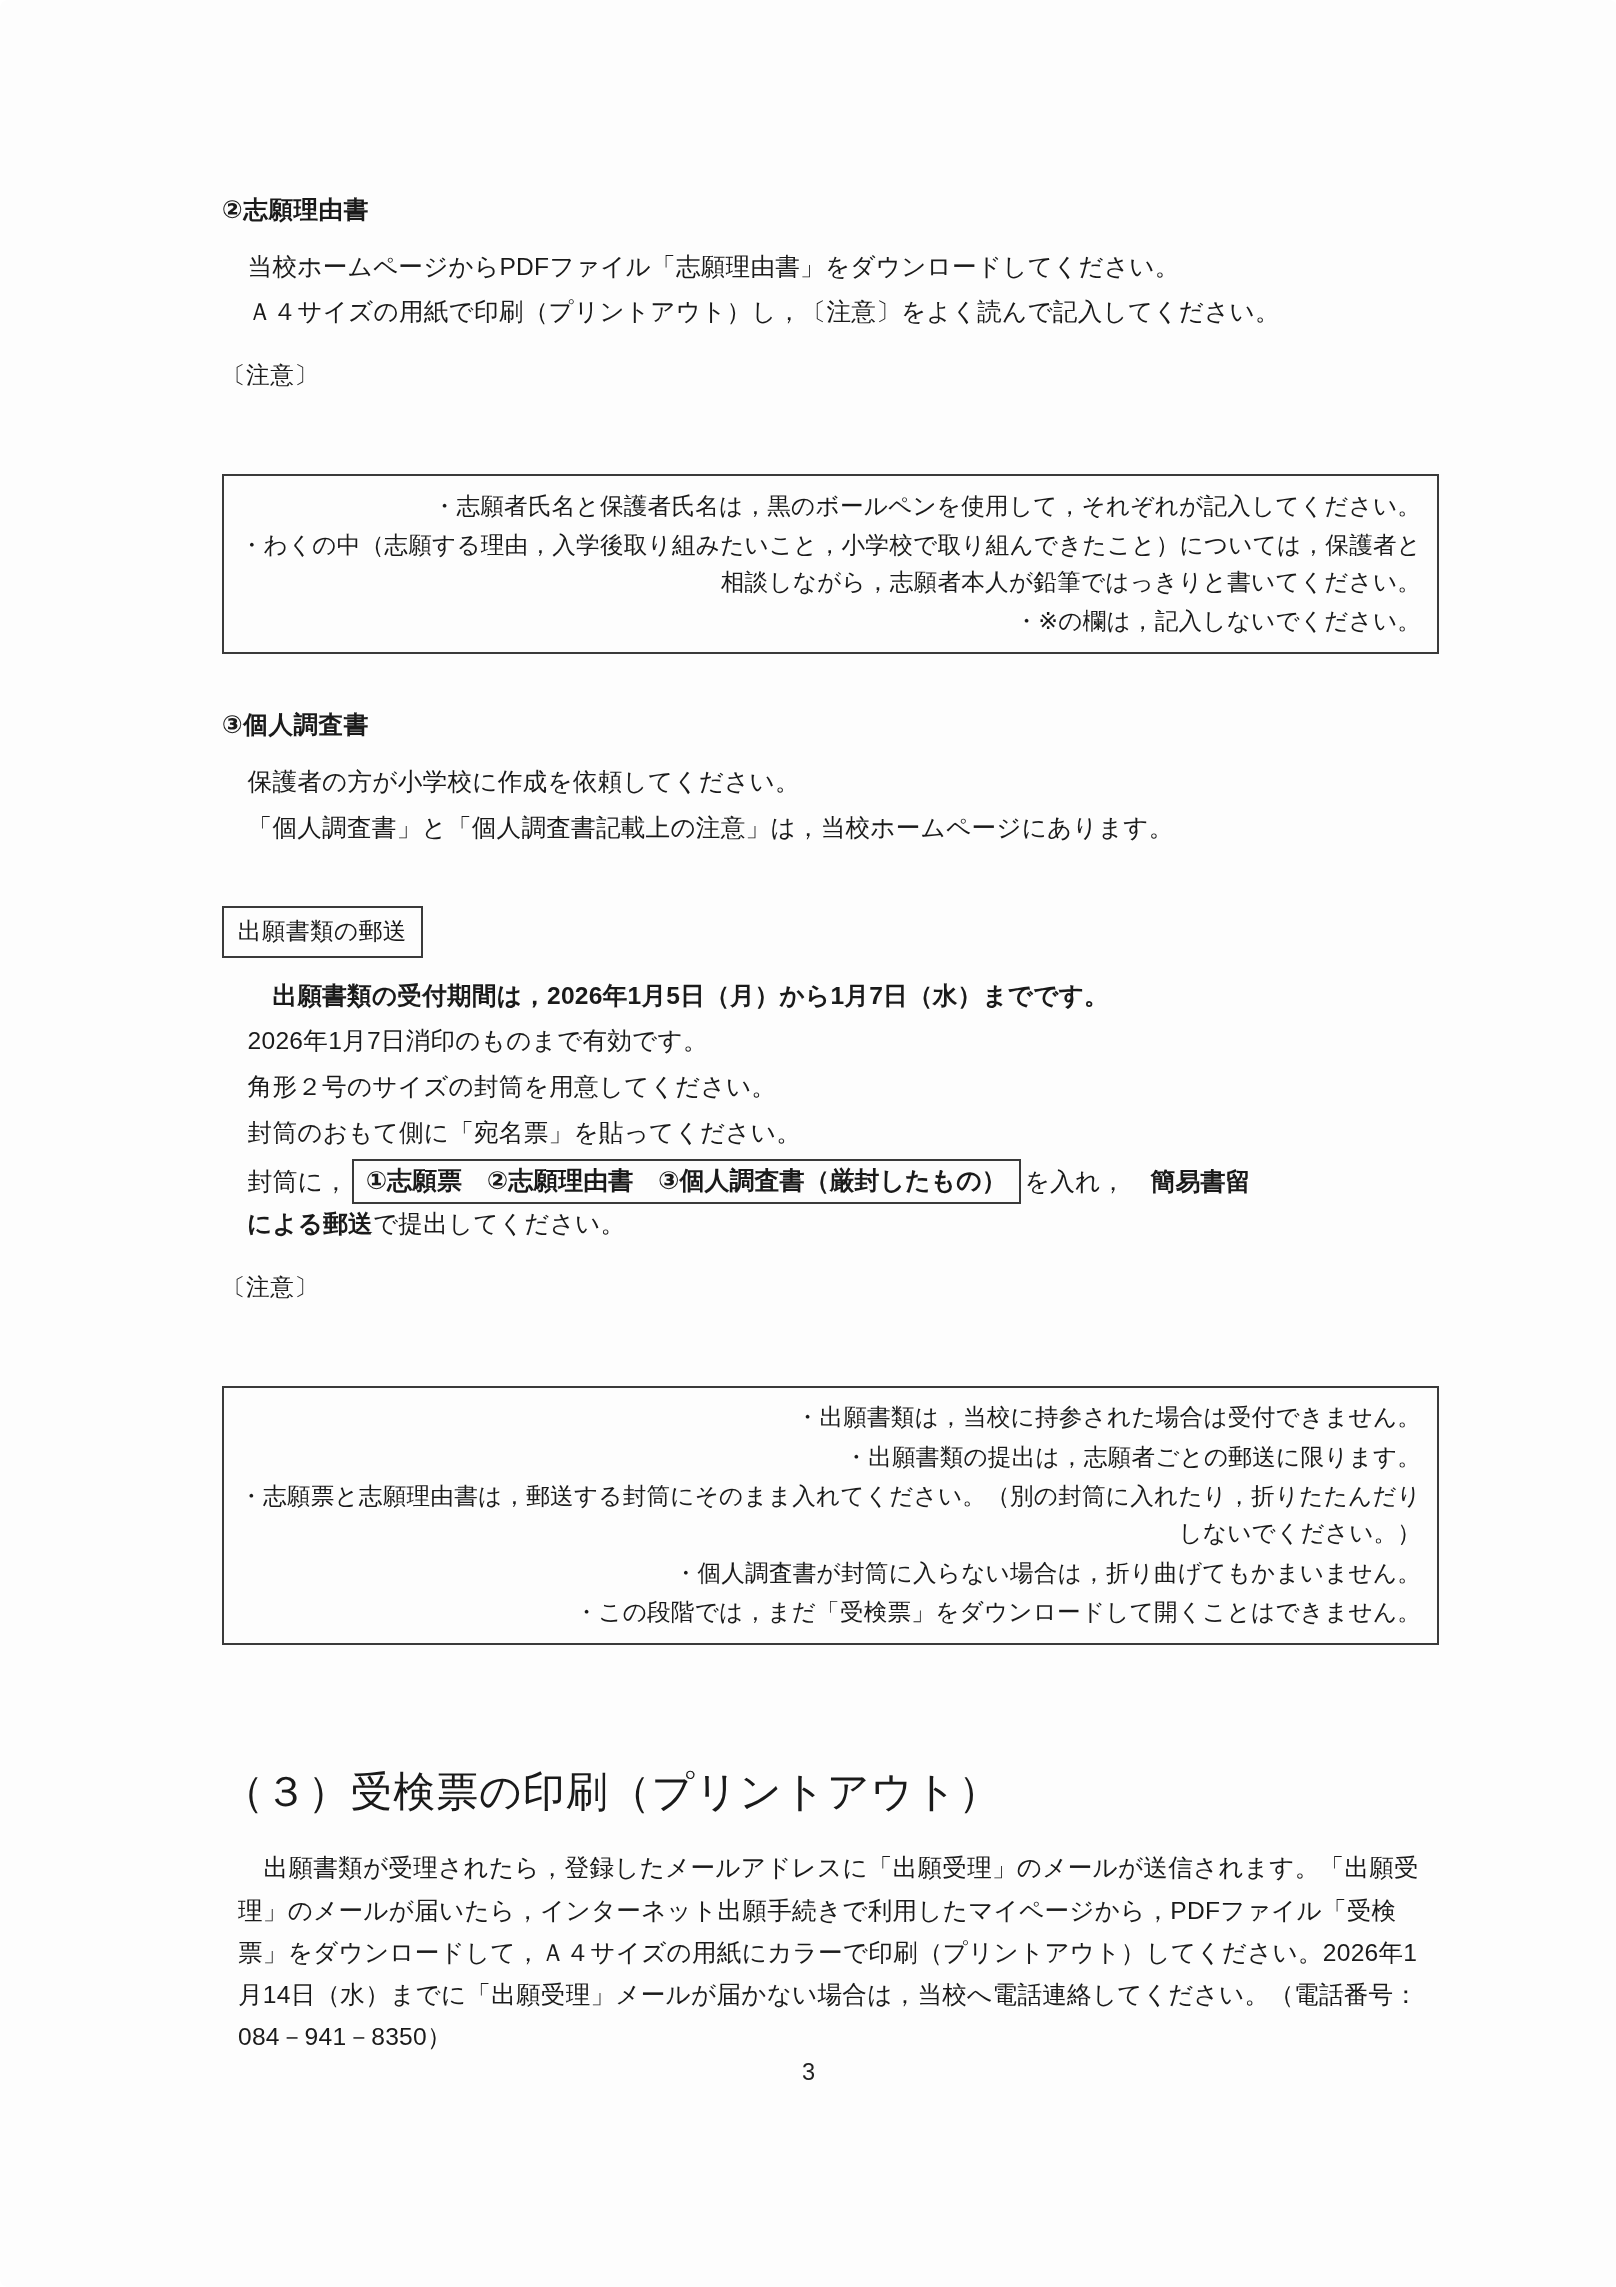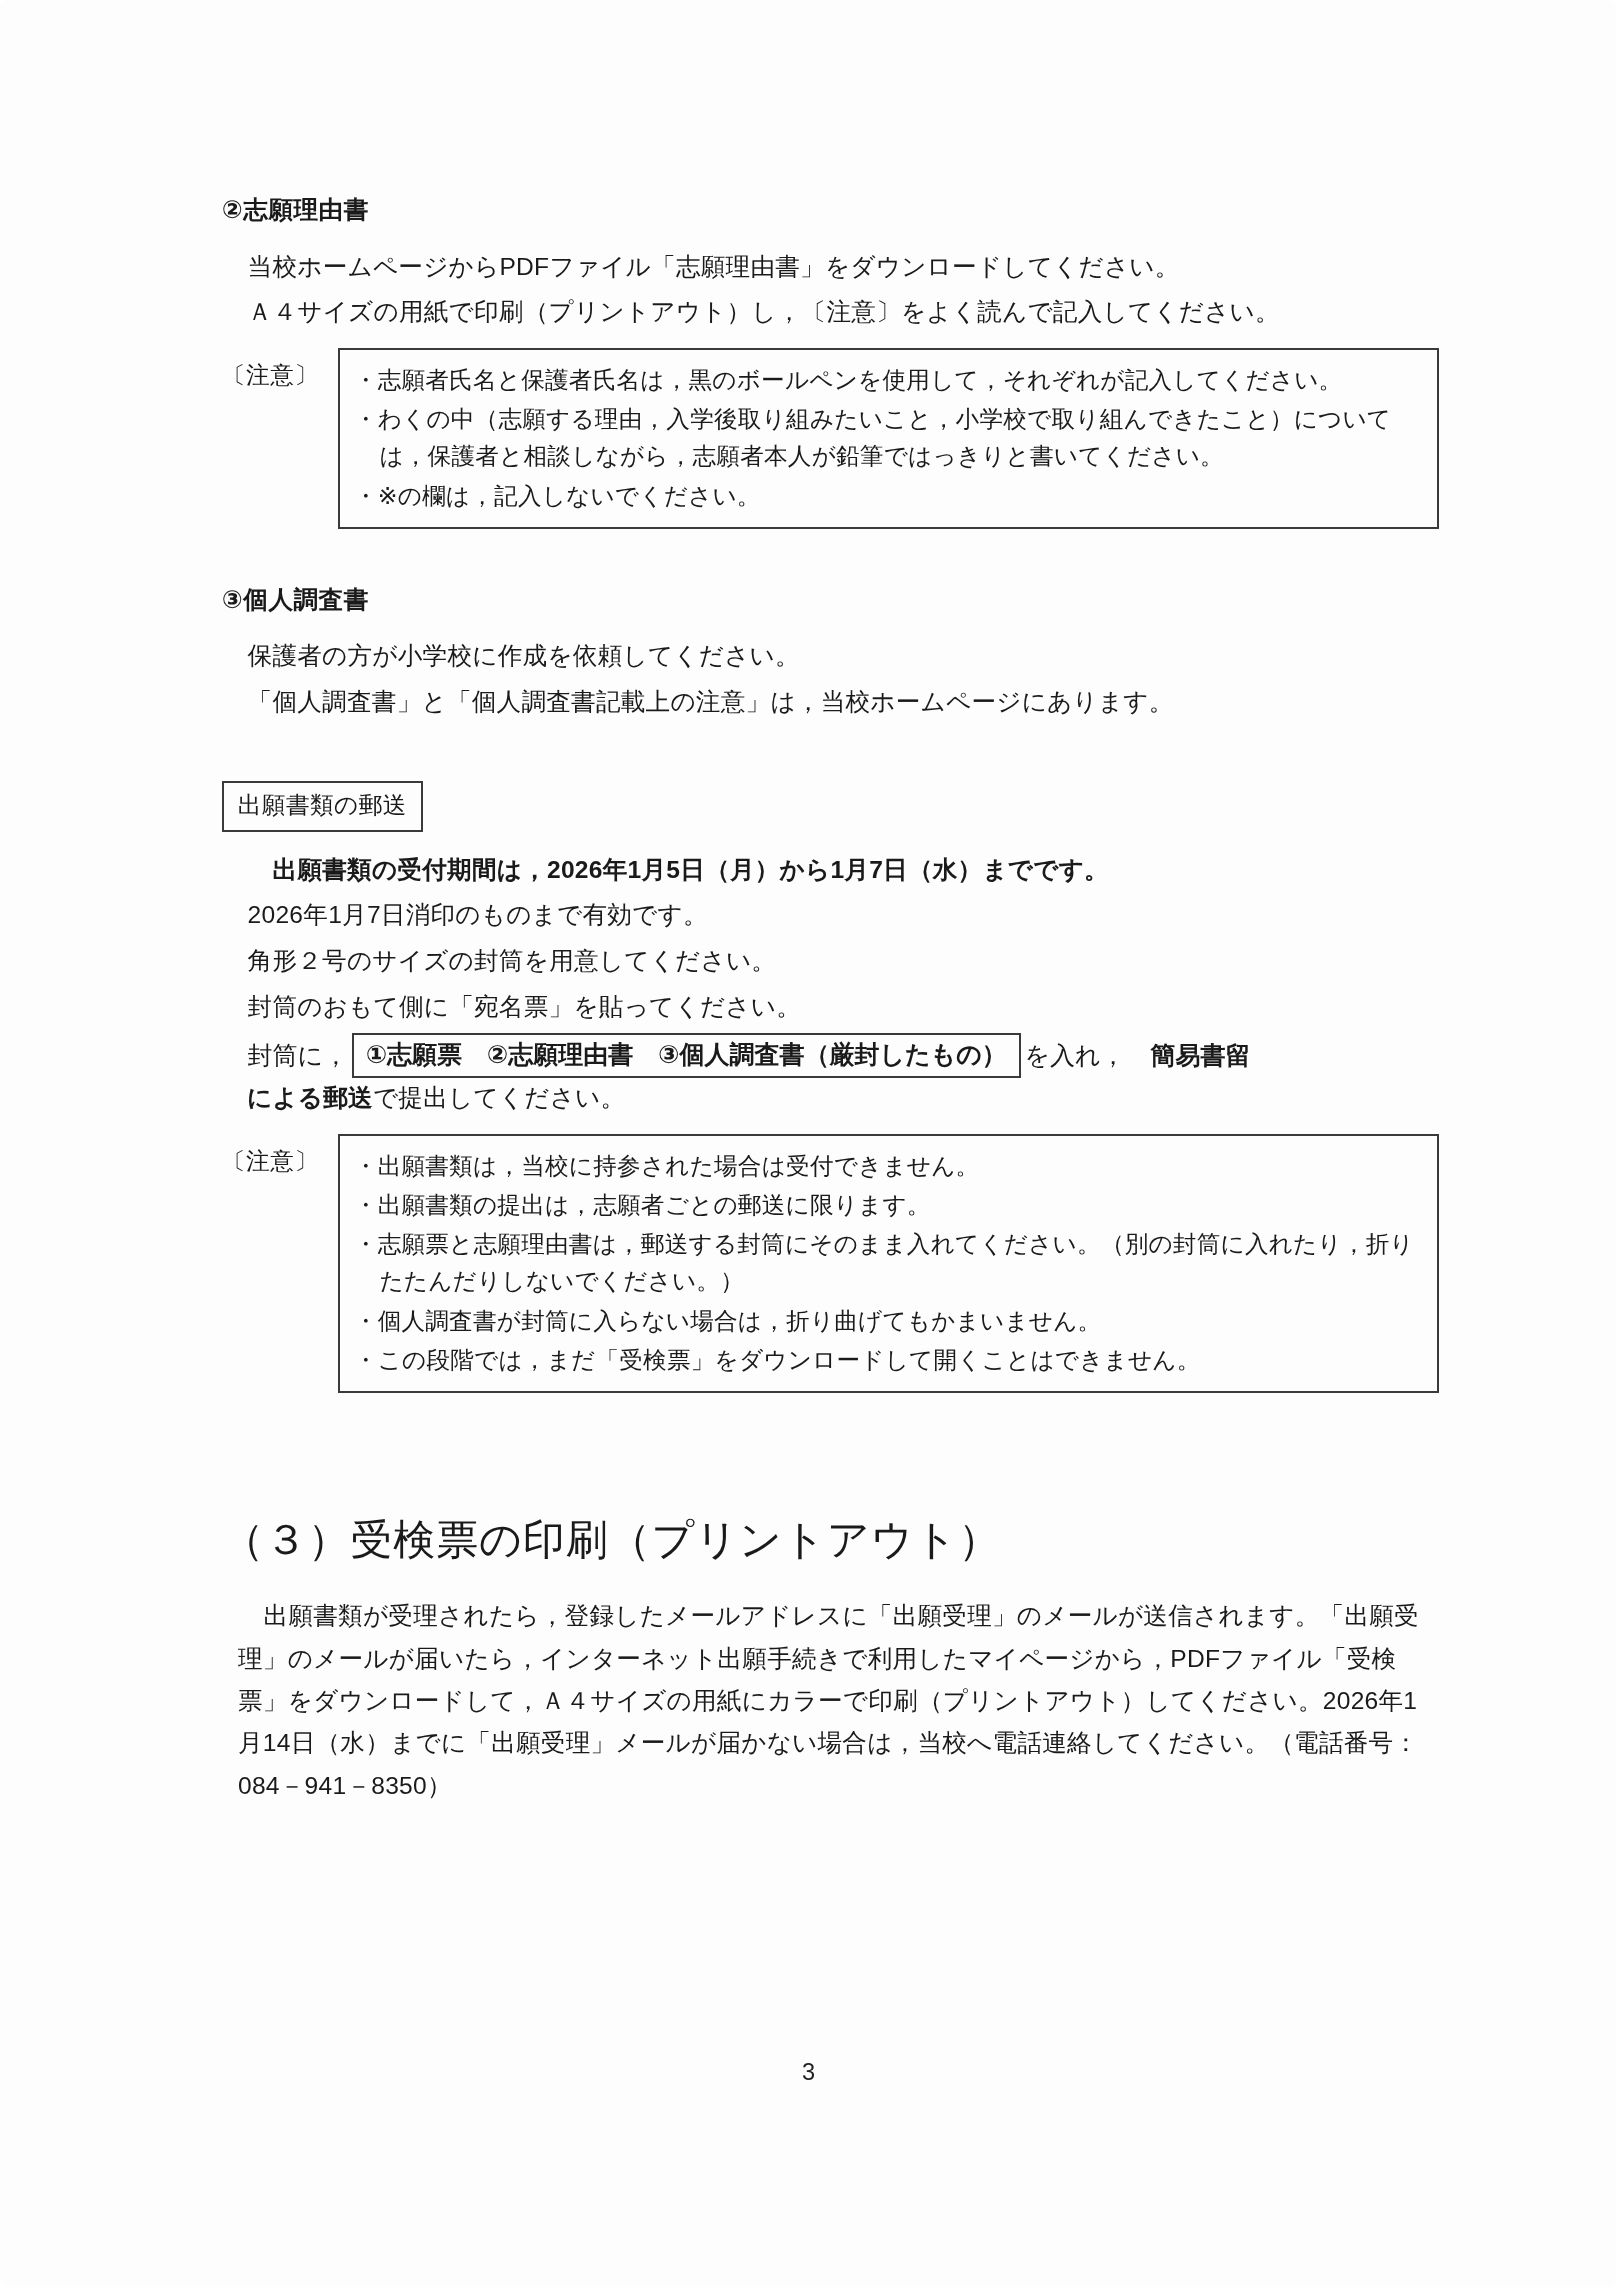--- a/index.html
+++ b/index.html
@@ -46,20 +46,21 @@
     letter-spacing: 0.01em;
   }
   .indent1 { text-indent: 25.6px; }
   .noindent { text-indent: 0; }
 
   
   .note-row {
     display: flex;
     align-items: flex-start;
     margin-top: 15.8px;
+    flex-direction: column;
   }
   .note-label {
     font-size: 23.6px;
     line-height: 1.5;
     width: 116px;
     flex: 0 0 116px;
     padding-top: 9.9px;
     letter-spacing: 0.02em;
   }
   .note-box {
@@ -68,20 +69,21 @@
     padding: 11.8px 15.8px 11.8px 13.8px;
     box-sizing: border-box;
   }
   .note-item {
     font-size: 23.6px;
     line-height: 1.58;
     margin: 0 0 2px 0;
     padding-left: 25.6px;
     text-indent: -25.6px;
     letter-spacing: 0.01em;
+    text-align: right;
   }
   .note-item:last-child { margin-bottom: 0; }
 
   
   .boxed-title {
     display: inline-block;
     border: 2px solid #3a3a3a;
     padding: 7.9px 13.8px 8.9px 13.8px;
     font-size: 23.6px;
     line-height: 1.3;

